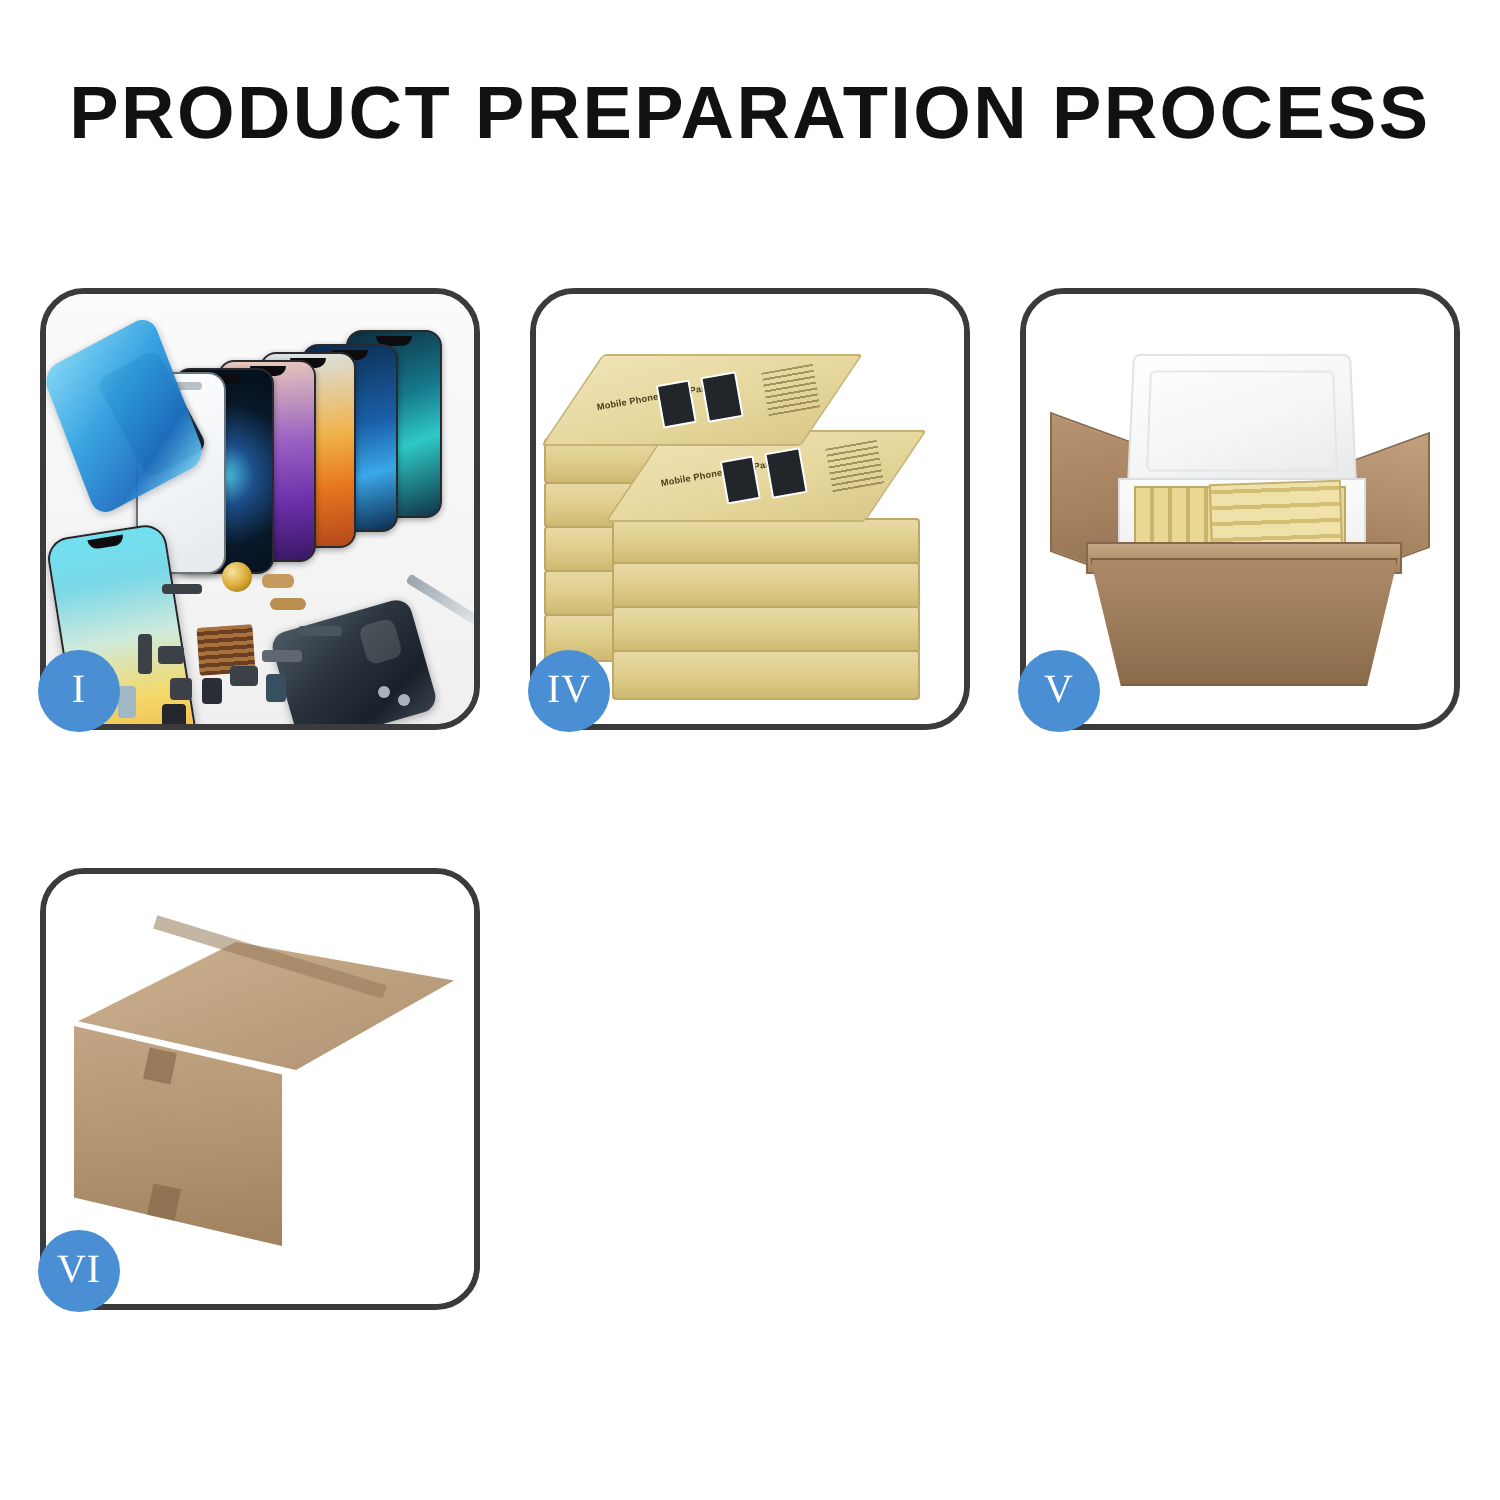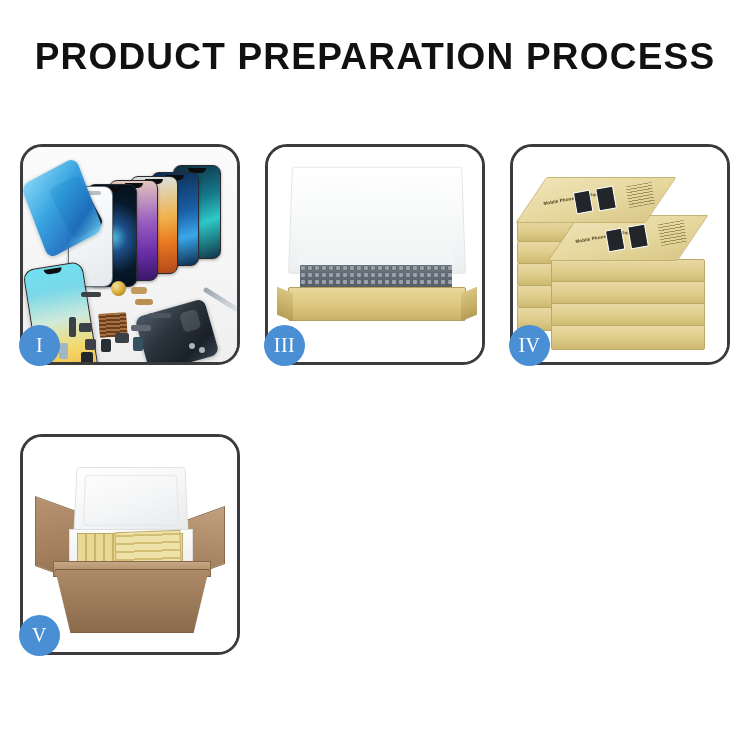--- a/index.html
+++ b/index.html
@@ -451,30 +451,20 @@
       <div class="part" style="left:36px;top:196px;width:9px;height:16px;background:#9fb8c4;border-radius:2px;"></div>
       <div class="part" style="left:58px;top:205px;width:12px;height:12px;background:#23272c;"></div>
       <div class="part" style="left:126px;top:166px;width:22px;height:5px;background:#4a5560;"></div>
       <div class="part" style="left:166px;top:196px;width:6px;height:6px;border-radius:50%;background:#aab3bb;"></div>
       <div class="part" style="left:176px;top:200px;width:6px;height:6px;border-radius:50%;background:#aab3bb;"></div>
     </div>
     <div class="badge">I</div>
   </div>
 
 
-  <div class="panel p3">
-    <div class="panel-inner">
-      <div class="backdrop"></div>
-      <div class="box3-lid"></div>
-      <div class="box3-foam"></div>
-      <div class="box3-fill"></div>
-      <div class="box3-tray"></div>
-    </div>
-    <div class="badge">III</div>
-  </div>
 
   <div class="panel p4">
     <div class="panel-inner">
       <div class="backdrop"></div>
       <div class="stack">
 
         <div class="kbox" style="left:2px;top:64px;width:98px;height:21px;"></div>
         <div class="kbox" style="left:2px;top:86px;width:98px;height:21px;"></div>
         <div class="kbox" style="left:2px;top:108px;width:98px;height:21px;"></div>
         <div class="kbox" style="left:2px;top:130px;width:98px;height:21px;"></div>
@@ -512,14 +502,26 @@
       <div class="foam-lid"></div>
       <div class="foam-box"></div>
       <div class="ybars"></div>
       <div class="ybars2"></div>
       <div class="carton-rim"></div>
       <div class="carton-body"></div>
     </div>
     <div class="badge">V</div>
   </div>
 
+  <div class="panel p6">
+    <div class="panel-inner">
+      <div class="backdrop"></div>
+      <div class="c6-top"></div>
+      <div class="c6-seam"></div>
+      <div class="c6-front"></div>
+      <div class="c6-side"></div>
+      <div class="c6-tape" style="left:50px;top:88px;width:14px;height:16px;transform:rotate(12deg);"></div>
+      <div class="c6-tape" style="left:52px;top:156px;width:14px;height:16px;transform:rotate(12deg);"></div>
+    </div>
+    <div class="badge">VI</div>
+  </div>
 
 </div>
 
 </body></html>

